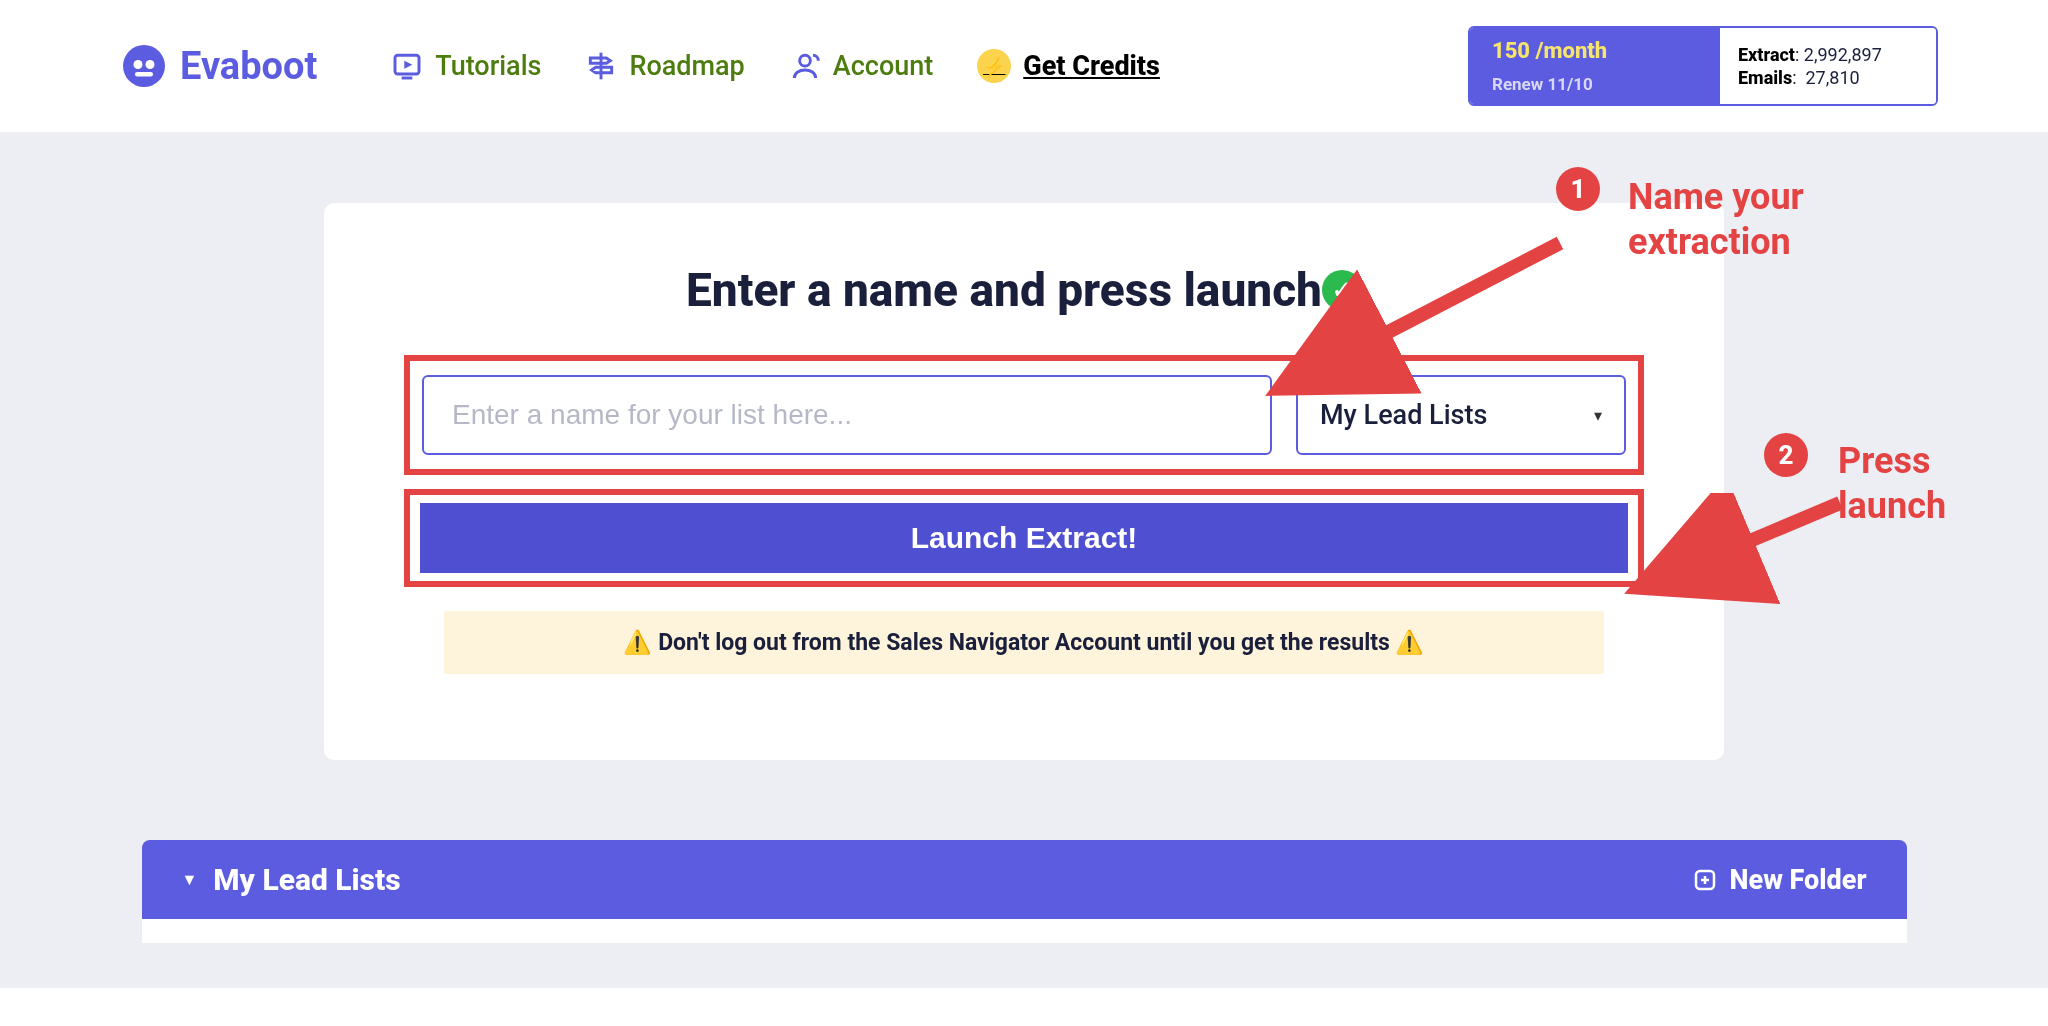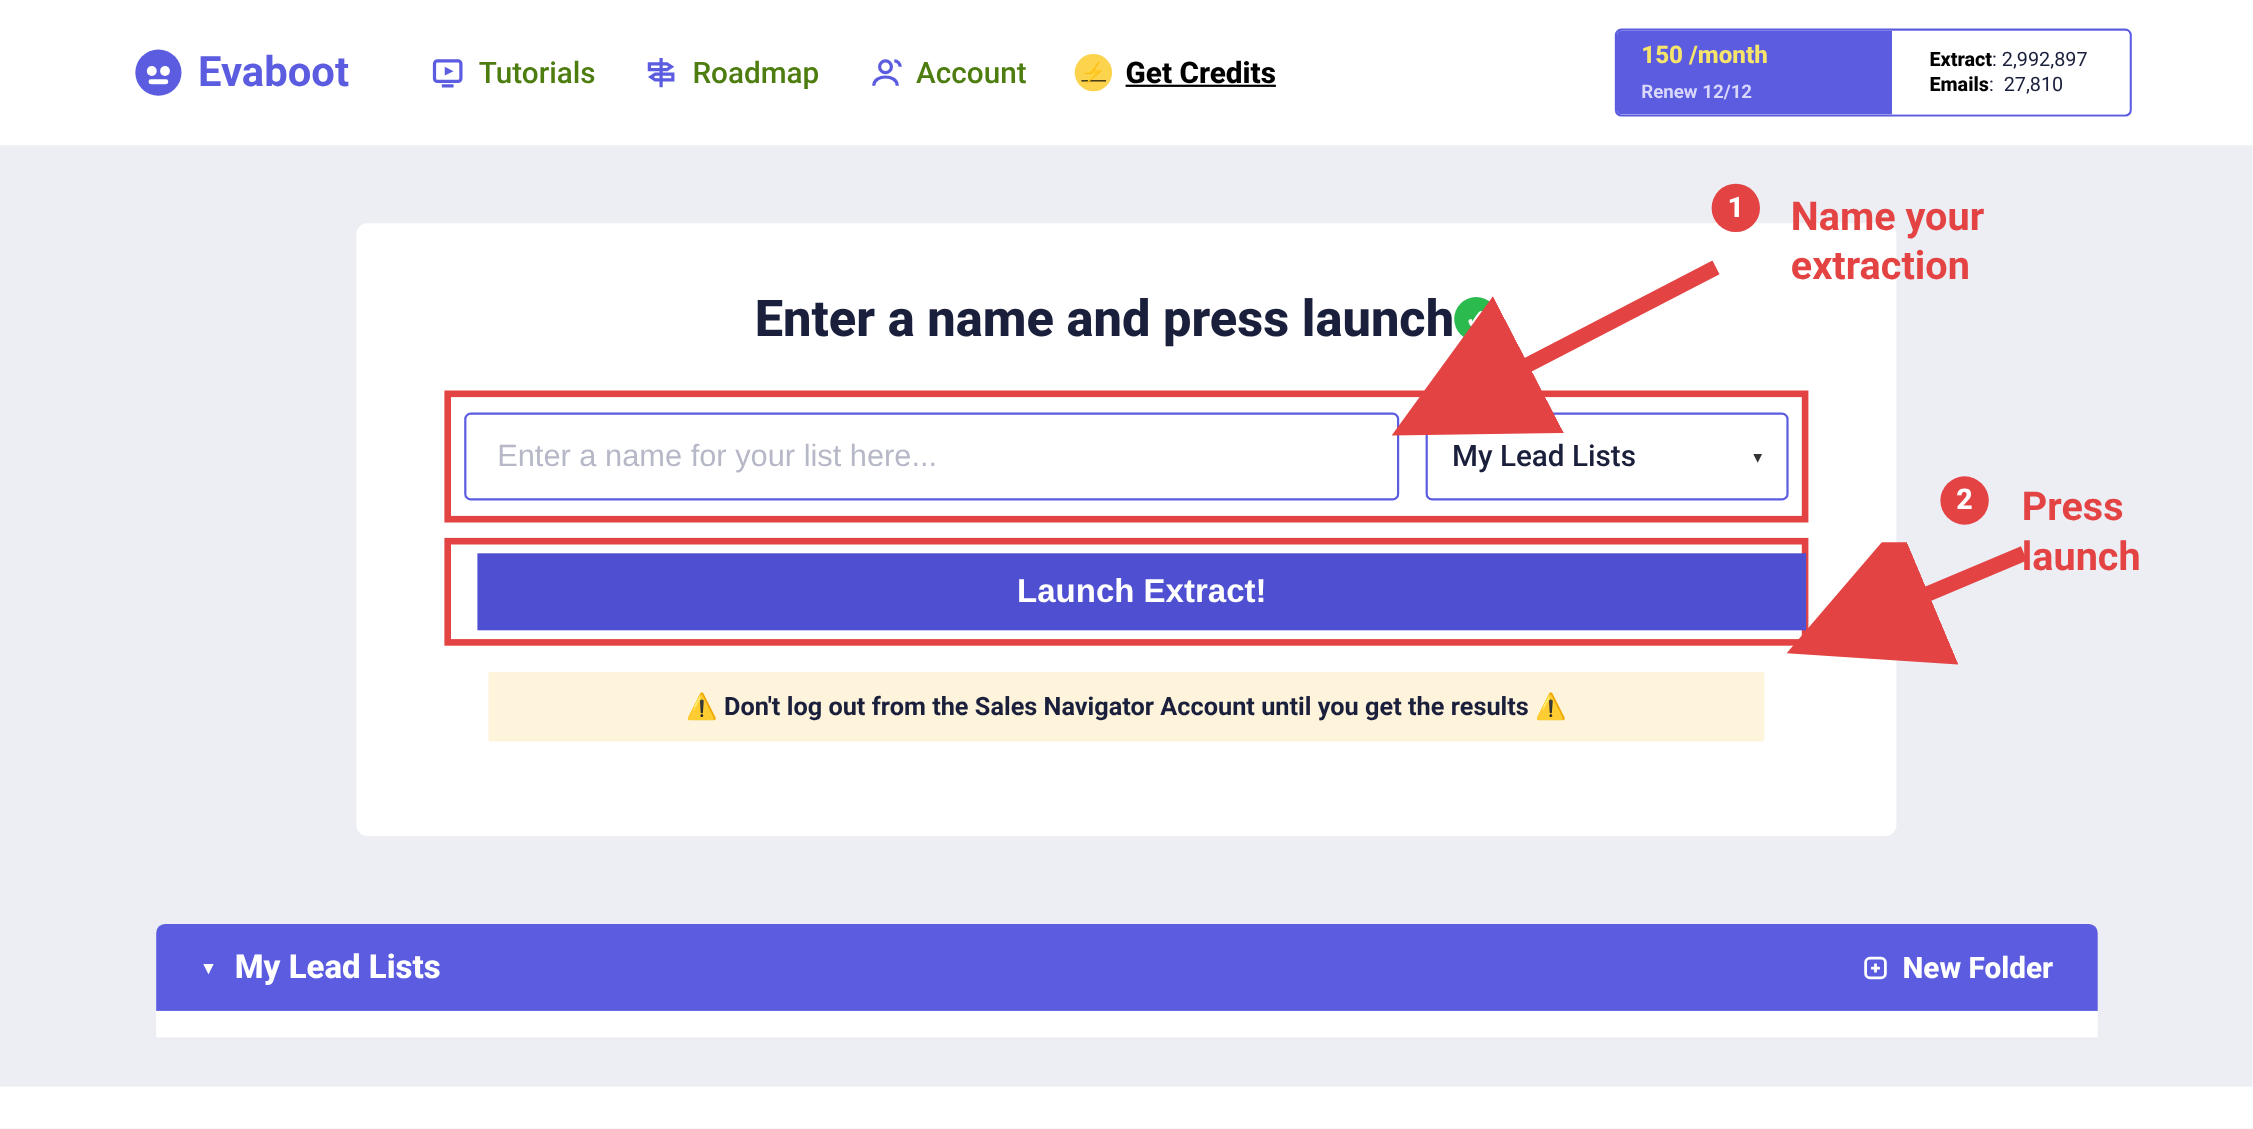--- a/index.html
+++ b/index.html
@@ -46,21 +46,21 @@
   .plan-card{
     display:flex;align-items:stretch;border:2px solid var(--indigo);border-radius:6px;overflow:hidden;
     height:80px;
   }
   .plan-left{
     background:var(--indigo);color:#fff;padding:10px 22px;display:flex;flex-direction:column;justify-content:space-between;min-width:250px;
   }
   .plan-left .t1{color:#F7E56B;font-weight:800;font-size:22px;}
   .plan-left .t2{color:#D9D8FA;font-weight:700;font-size:17px;margin-top:2px;}
   .plan-right{
-    background:#fff;padding:10px 34px;display:flex;flex-direction:column;justify-content:center;font-size:18px;min-width:216px;
+    background:#fff;padding:10px 18px;display:flex;flex-direction:column;justify-content:center;font-size:18px;min-width:216px;
   }
   .plan-right div{line-height:1.3;}
   .plan-right b{font-weight:800;color:#000;}
   
   .canvas{
     background:var(--bg);
     width:100%;
     padding:70px 0 0 0;
     min-height:855px;
     position:relative;
@@ -94,21 +94,21 @@
   .name-input::placeholder{color:#B6B8C7;}
   .select-wrap{
     width:330px;height:80px;border:2px solid var(--indigo);border-radius:6px;
     display:flex;align-items:center;justify-content:space-between;padding:0 22px;
     font-size:27px;font-weight:500;cursor:pointer;background:#fff;
   }
   .chev{font-size:16px;color:#333;}
   .launch-row{margin-top:14px;border:6px solid var(--red);padding:8px 10px;}
   .launch-btn{
     width:100%;height:70px;background:var(--indigo-dark);color:#fff;
-    border:none;border-radius:0px;font-size:30px;font-weight:800;cursor:pointer;margin-left:14px;
+    border:none;border-radius:0px;font-size:30px;font-weight:800;cursor:pointer;
   }
   .warning-bar{
     margin:24px 40px 16px 40px;background:var(--cream);padding:18px 20px;
     font-size:23px;color:var(--dark);font-weight:700;border-radius:2px;
   }
   
   .list-bar{
     width:1765px;background:var(--indigo);color:#fff;
     margin:80px auto 0 auto;padding:22px 40px;border-radius:8px 8px 0 0;
     display:flex;align-items:center;justify-content:space-between;
@@ -169,21 +169,21 @@
     <div class="nav-item get-credits">
       <span class="bolt-badge">⚡</span>
       <span>Get Credits</span>
     </div>
   </nav>
 
   <div class="header-right">
     <div class="plan-card">
       <div class="plan-left">
         <div class="t1">150 /month</div>
-        <div class="t2">Renew 12/12</div>
+        <div class="t2">Renew 11/10</div>
       </div>
       <div class="plan-right">
         <div><b>Extract</b>: <span>2,992,897</span></div>
         <div><b>Emails</b>: &nbsp;<span>27,810</span></div>
       </div>
     </div>
   </div>
 </header>
 
 <main class="canvas">

